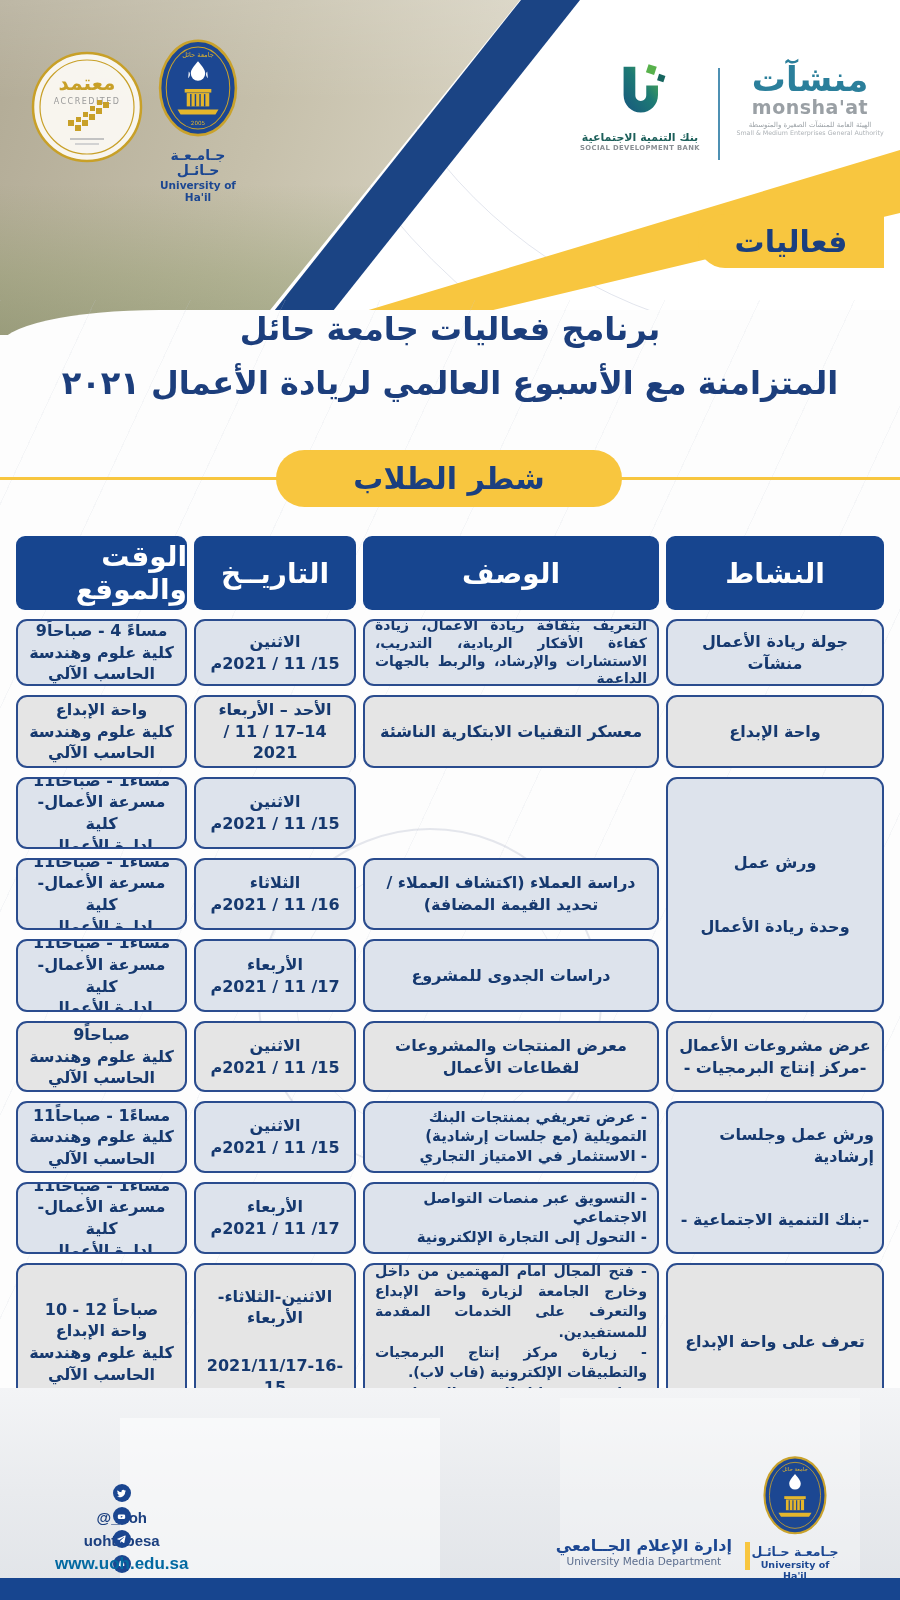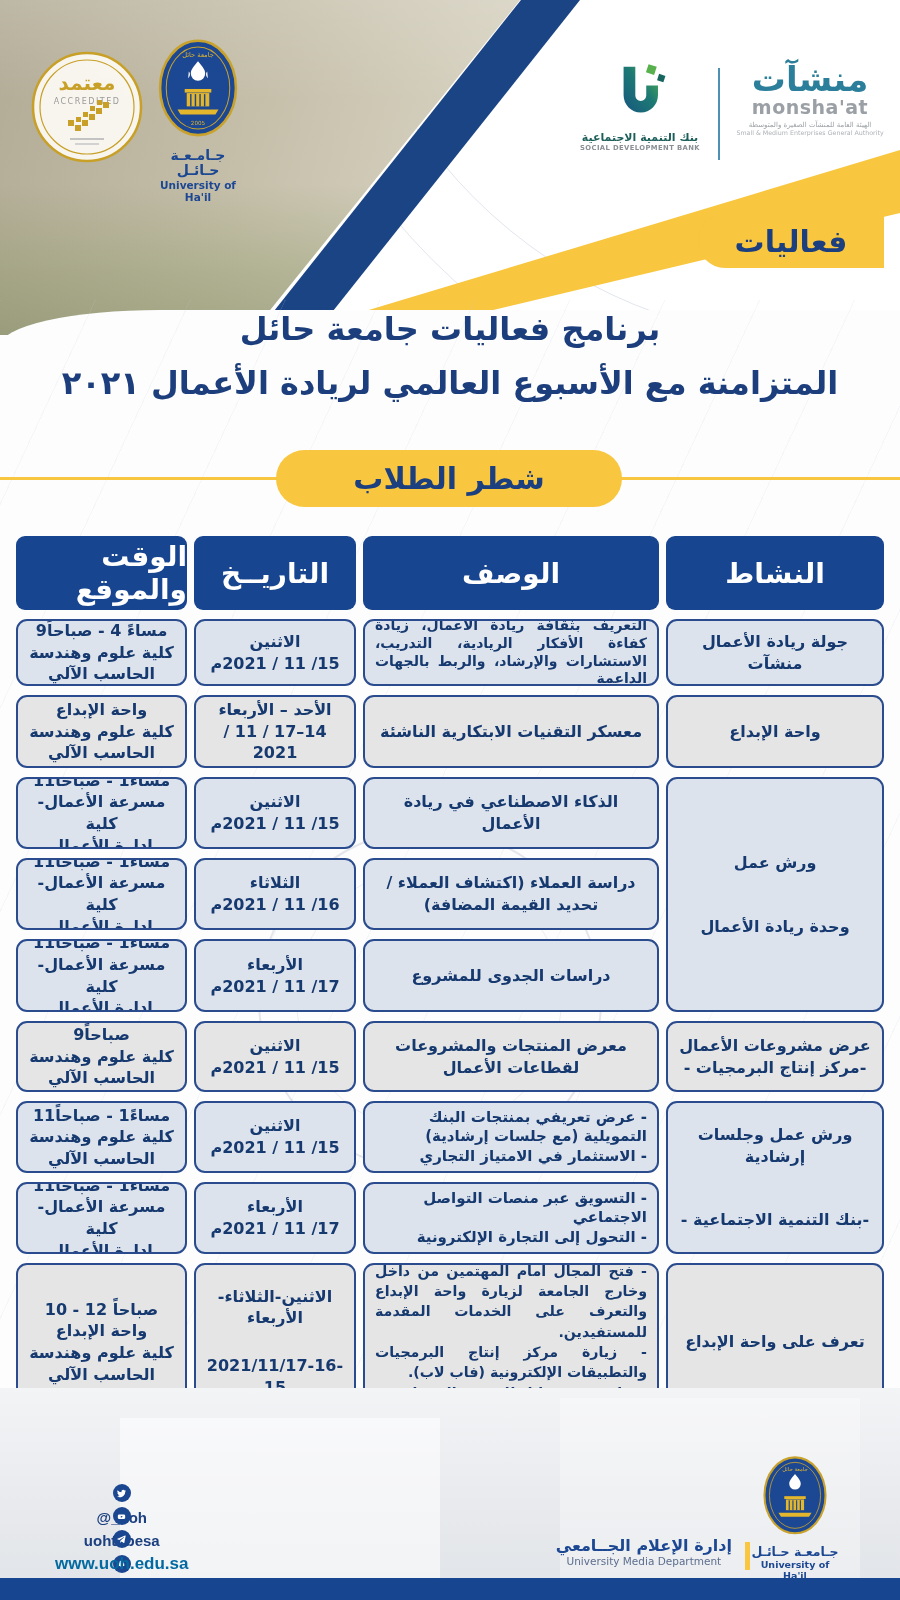--- a/index.html
+++ b/index.html
@@ -232,23 +232,20 @@
       <div>واحة الإبداع</div>
       <div>كلية علوم وهندسة</div>
       <div>الحاسب الآلي</div>
     </div>
 
     <div class="cell tone-blue act-gap" style="grid-column:1;grid-row:4 / 7;">
       <div>ورش عمل</div>
       <div>وحدة ريادة الأعمال</div>
     </div>
 
-    <div class="cell tone-blue" style="grid-column:2;grid-row:4;">
-      <div>الذكاء الاصطناعي في ريادة الأعمال</div>
-    </div>
     <div class="cell tone-blue" style="grid-column:3;grid-row:4;">
       <div>الاثنين</div>
       <div>15/ 11 / 2021م</div>
     </div>
     <div class="cell tone-blue" style="grid-column:4;grid-row:4;">
       <div class="ltr">11⁧صباحاً⁩ - 1⁧مساءً⁩</div>
       <div>مسرعة الأعمال-كلية</div>
       <div>إدارة الأعمال</div>
     </div>
 
@@ -288,21 +285,21 @@
     <div class="cell tone-cream" style="grid-column:3;grid-row:7;">
       <div>الاثنين</div>
       <div>15/ 11 / 2021م</div>
     </div>
     <div class="cell tone-cream" style="grid-column:4;grid-row:7;">
       <div class="ltr">9⁧صباحاً⁩</div>
       <div>كلية علوم وهندسة</div>
       <div>الحاسب الآلي</div>
     </div>
 
-    <div class="cell tone-blue act-gap" style="grid-column:1;grid-row:8 / 10;">
+    <div class="cell tone-blue act-gap" style="grid-column:1;grid-row:8 / 10;text-align:right;">
       <div>ورش عمل وجلسات إرشادية</div>
       <div>-بنك التنمية الاجتماعية -</div>
     </div>
 
     <div class="cell tone-blue desc-list" style="grid-column:2;grid-row:8;">
       <div>- عرض تعريفي بمنتجات البنك التمويلية (مع جلسات إرشادية)</div>
       <div>- الاستثمار في الامتياز التجاري</div>
     </div>
     <div class="cell tone-blue" style="grid-column:3;grid-row:8;">
       <div>الاثنين</div>

